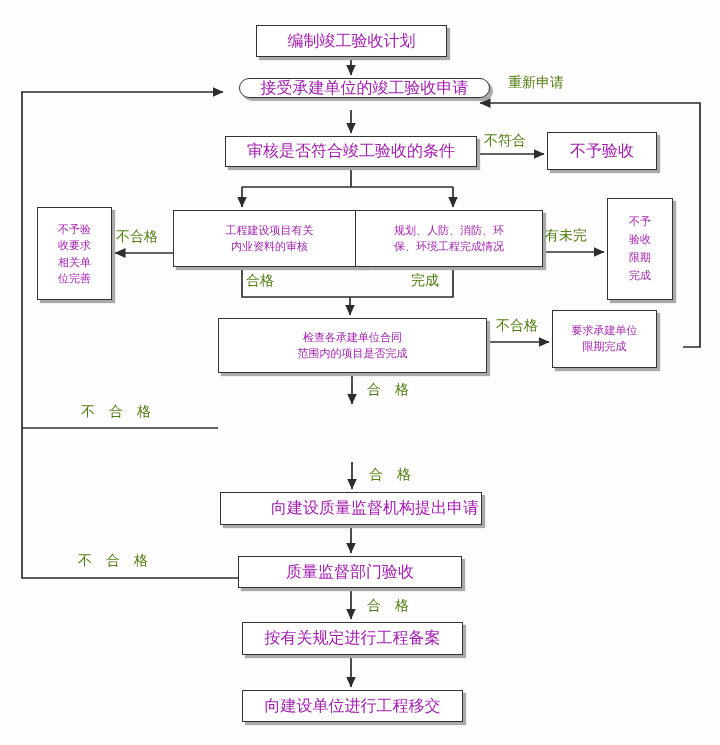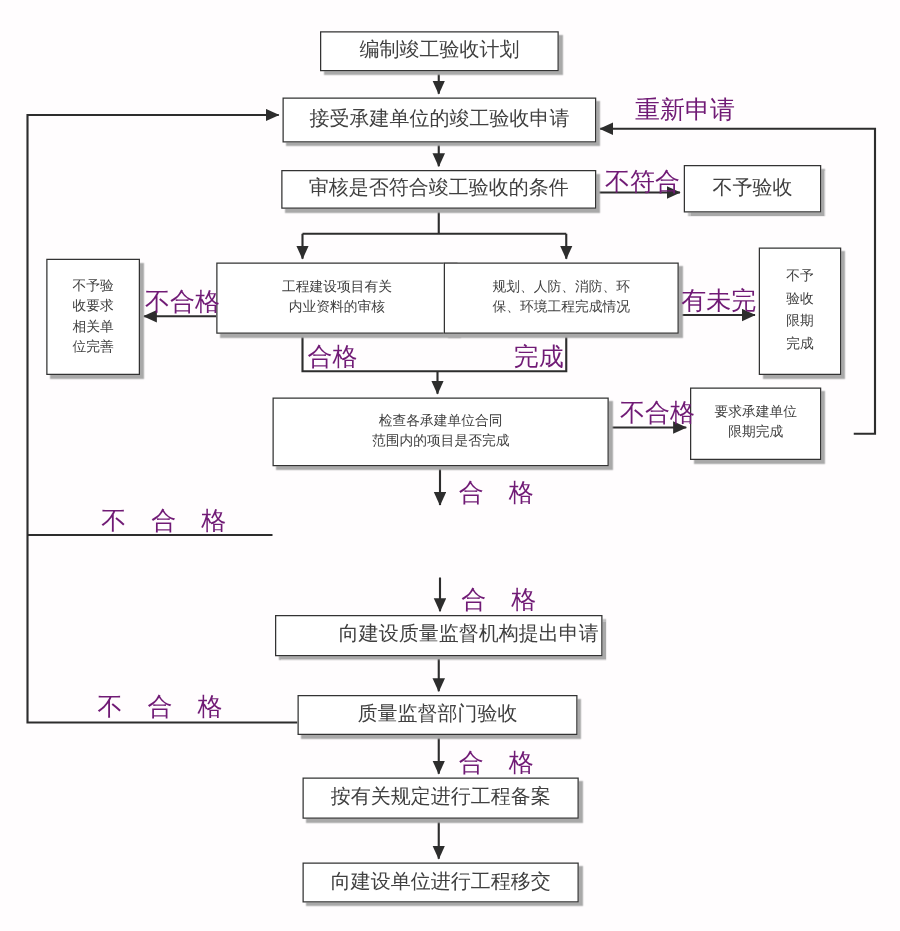--- a/index.html
+++ b/index.html
@@ -17,27 +17,27 @@
     position:absolute;
     box-sizing:border-box;
     background:#fff;
     border:1.5px solid #333;
     box-shadow:3px 3px 1px #a9a9a9;
     display:flex;align-items:center;justify-content:center;
     text-align:center;
     white-space:pre-line;
     font-size:16px;
     line-height:1.42;
-    color:#404040;
+    color:#a21caf;
   }
   .node.small{font-size:11px;}
   .edge-label{
     position:absolute;
-    font-size:20px;
-    color:#701a75;
+    font-size:14px;
+    color:#4d7c0f;
     white-space:pre;
   }
 </style>
 </head>
 <body>
 
 <div class="canvas">
 
   <svg class="edges" width="720" height="745" viewBox="0 0 720 745" aria-hidden="true">
     <defs>
@@ -76,21 +76,21 @@
     <path class="edge" d="M351 655 V687" marker-end="url(#ah)"></path>
 
     <path class="edge" d="M238 578 H22 V92 H223" marker-end="url(#ah)"></path>
     <path class="edge" d="M218 428 H22"></path>
 
     <path class="edge" d="M683 347 H700 V103 H480" marker-end="url(#ah)"></path>
   </svg>
 
   <div class="node" style="left:256px;top:25px;width:191px;height:32px;">编制竣工验收计划</div>
 
-  <div class="node" style="left:226px;top:78px;width:251px;height:36px;">接受承建单位的竣工验收申请</div>
+  <div class="node" style="left:239px;top:78px;width:251px;height:20px;border-radius:11px;">接受承建单位的竣工验收申请</div>
 
   <div class="node" style="left:225px;top:136px;width:252px;height:31px;">审核是否符合竣工验收的条件</div>
 
   <div class="node" style="left:547px;top:132px;width:110px;height:38px;">不予验收</div>
 
   <div class="node small" style="left:37px;top:207px;width:75px;height:93px;line-height:1.5;">不予验
 收要求
 相关单
 位完善</div>
 

